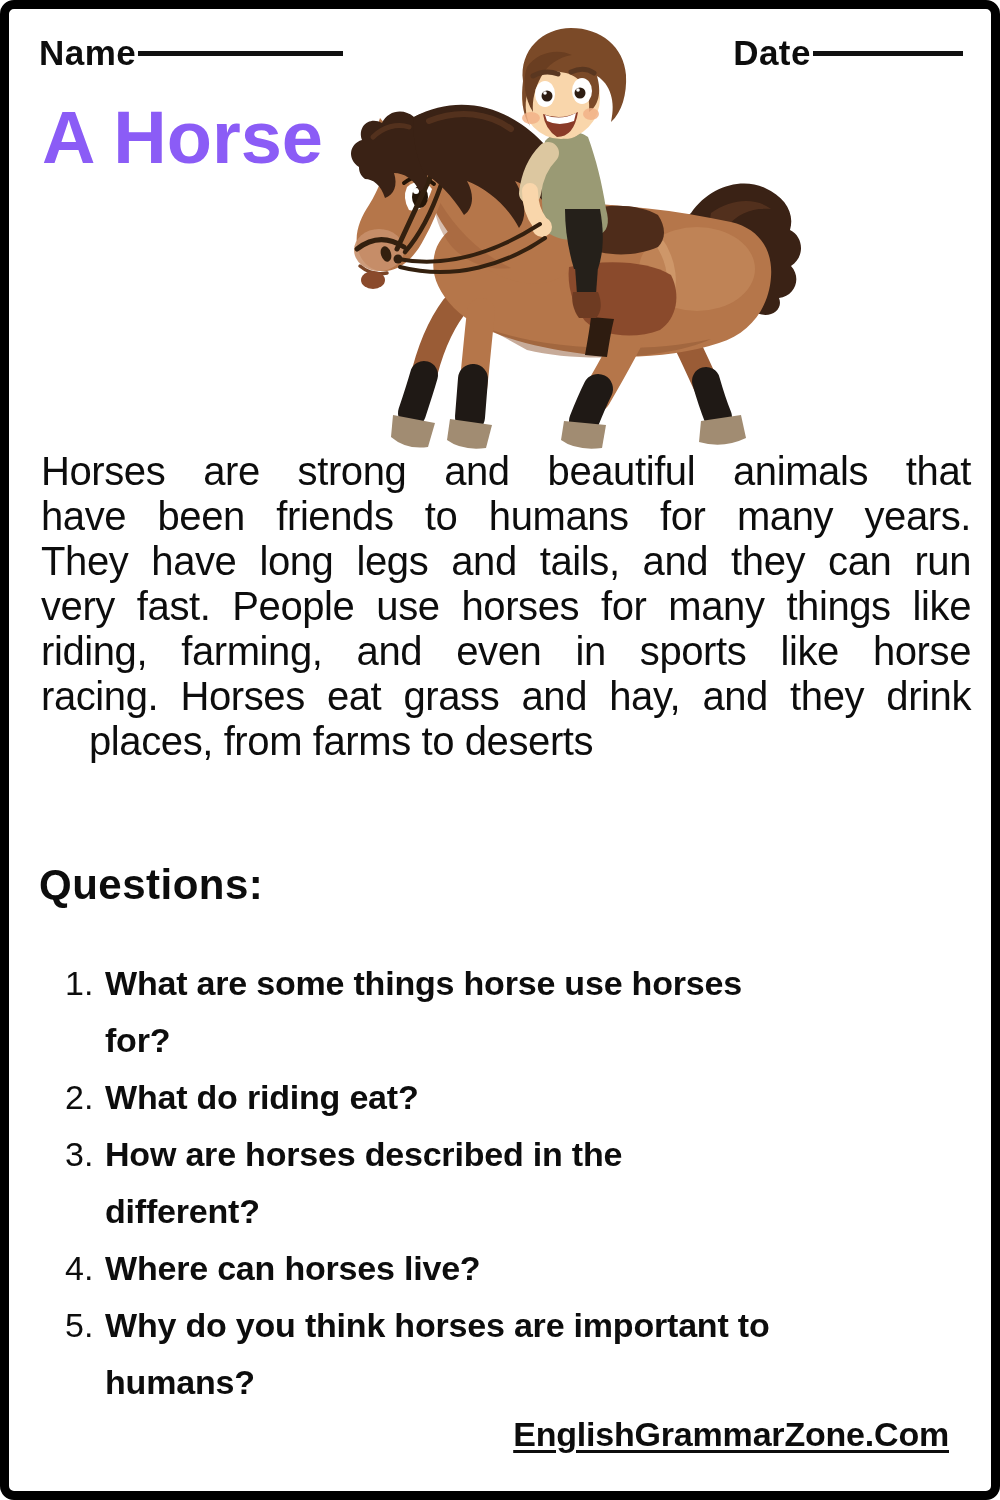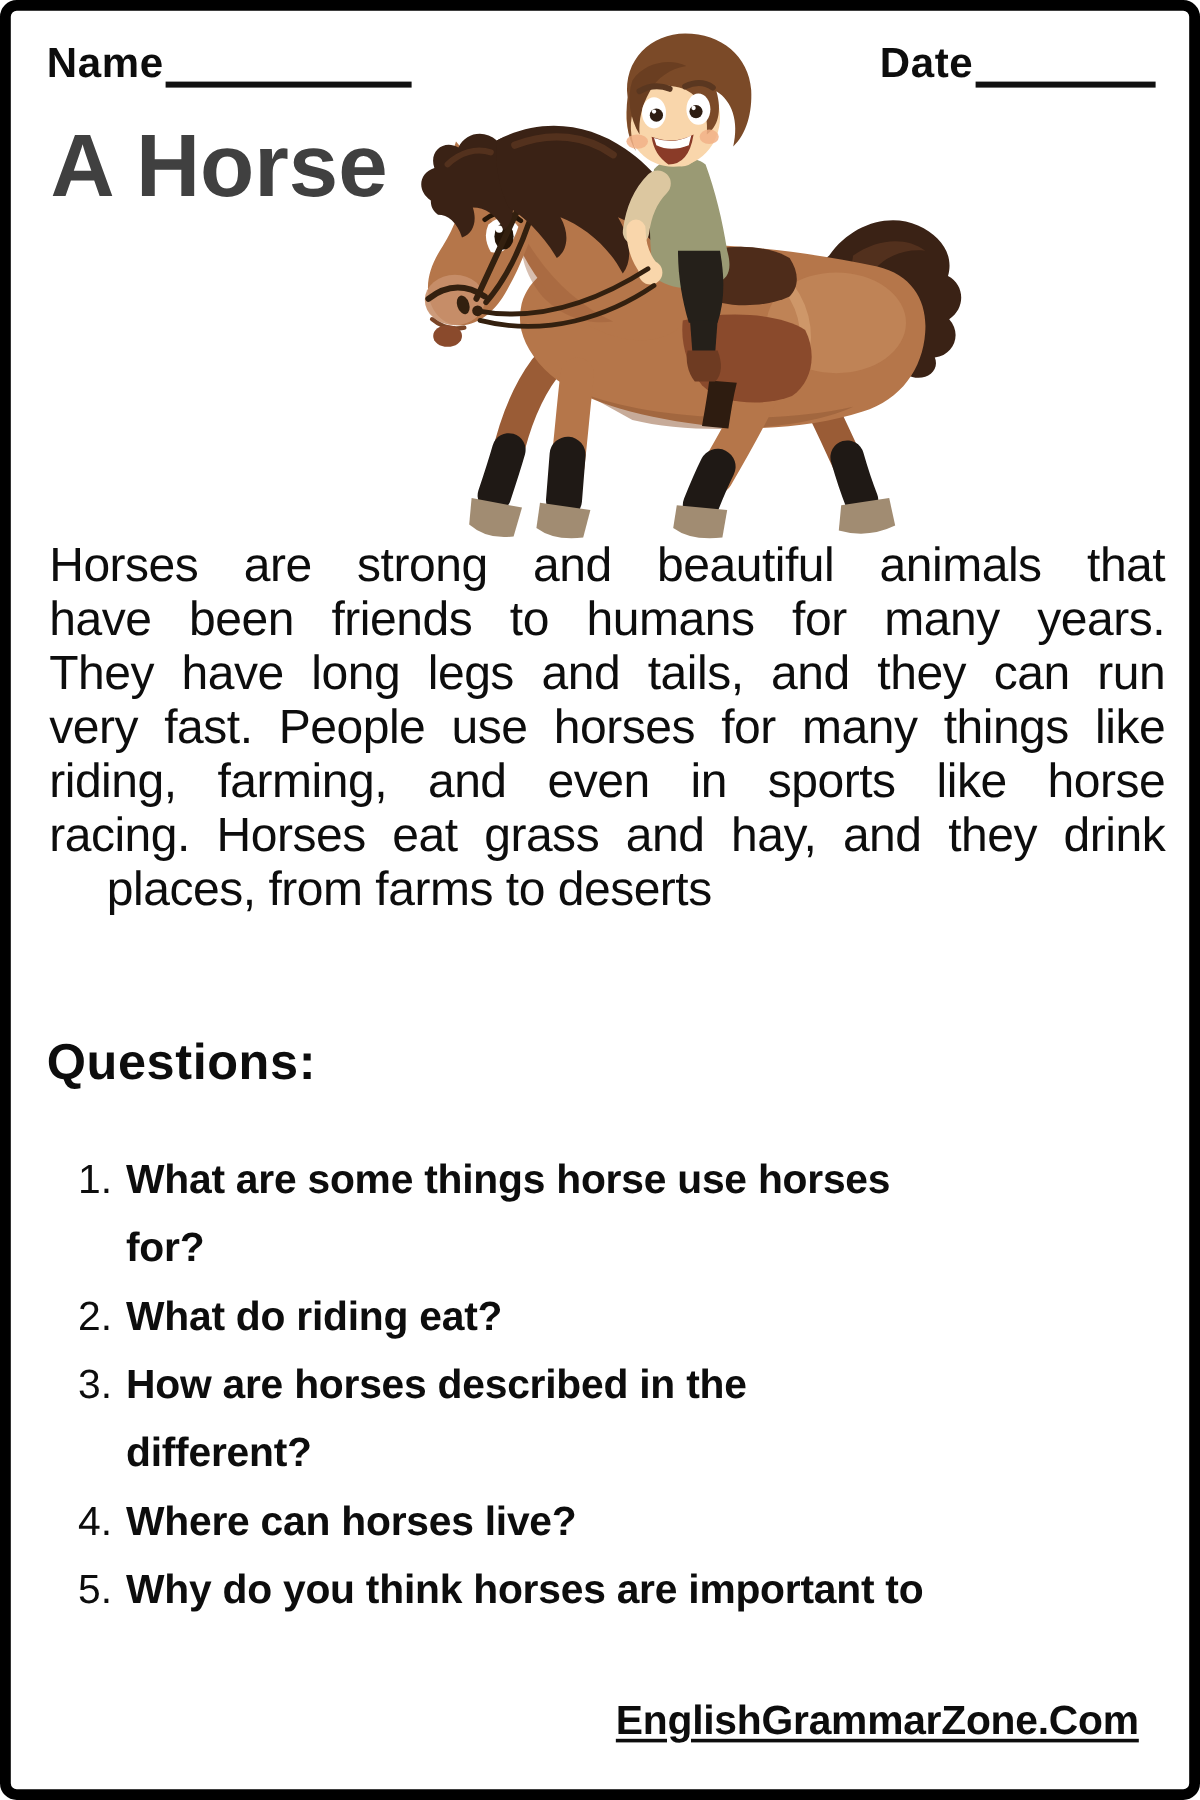--- a/index.html
+++ b/index.html
@@ -12,27 +12,27 @@
     border-radius:14px;
     overflow:hidden;
     font-family:"Liberation Sans", sans-serif;
     color:#0d0d0d;
   }
   .header-row{
     position:absolute;top:24px;left:30px;right:28px;
     display:flex;justify-content:space-between;align-items:flex-end;
     font-size:35px;font-weight:700;letter-spacing:0.5px;
   }
-  .field{display:flex;align-items:flex-end;}
+  .field{display:flex;align-items:center;}
   .blank-line{display:inline-block;border-bottom:5px solid #111;margin-left:2px;}
   .name-line{width:205px;}
   .date-line{width:150px;}
   .title{
     position:absolute;left:33px;top:86px;
-    font-size:74px;font-weight:700;color:#404040;letter-spacing:0px;
+    font-size:74px;font-weight:700;color:#8b5cf6;letter-spacing:0px;
   }
   .illustration{position:absolute;left:330px;top:8px;width:470px;height:450px;}
   .paragraph{
     position:absolute;left:32px;top:440px;width:930px;
     font-size:40px;font-weight:400;line-height:45px;letter-spacing:-0.4px;
   }
   .p-line{text-align:justify;text-align-last:justify;white-space:normal;}
   .p-line.last{text-align-last:left;margin-left:48px;}
   .questions-heading{
     position:absolute;left:30px;top:852px;
@@ -213,19 +213,20 @@
       <span class="q-num">4.</span>
       <div class="q-text">
         <div class="q-line">Where can horses live?</div>
         <div class="q-line"></div>
       </div>
     </div>
     <div class="q-item">
       <span class="q-num">5.</span>
       <div class="q-text">
         <div class="q-line">Why do you think horses are important to</div>
+        <div class="q-line">humans?</div>
       </div>
     </div>
   </div>
 
   <div class="footer">EnglishGrammarZone.Com</div>
 
 </div>
 
 </body></html>

